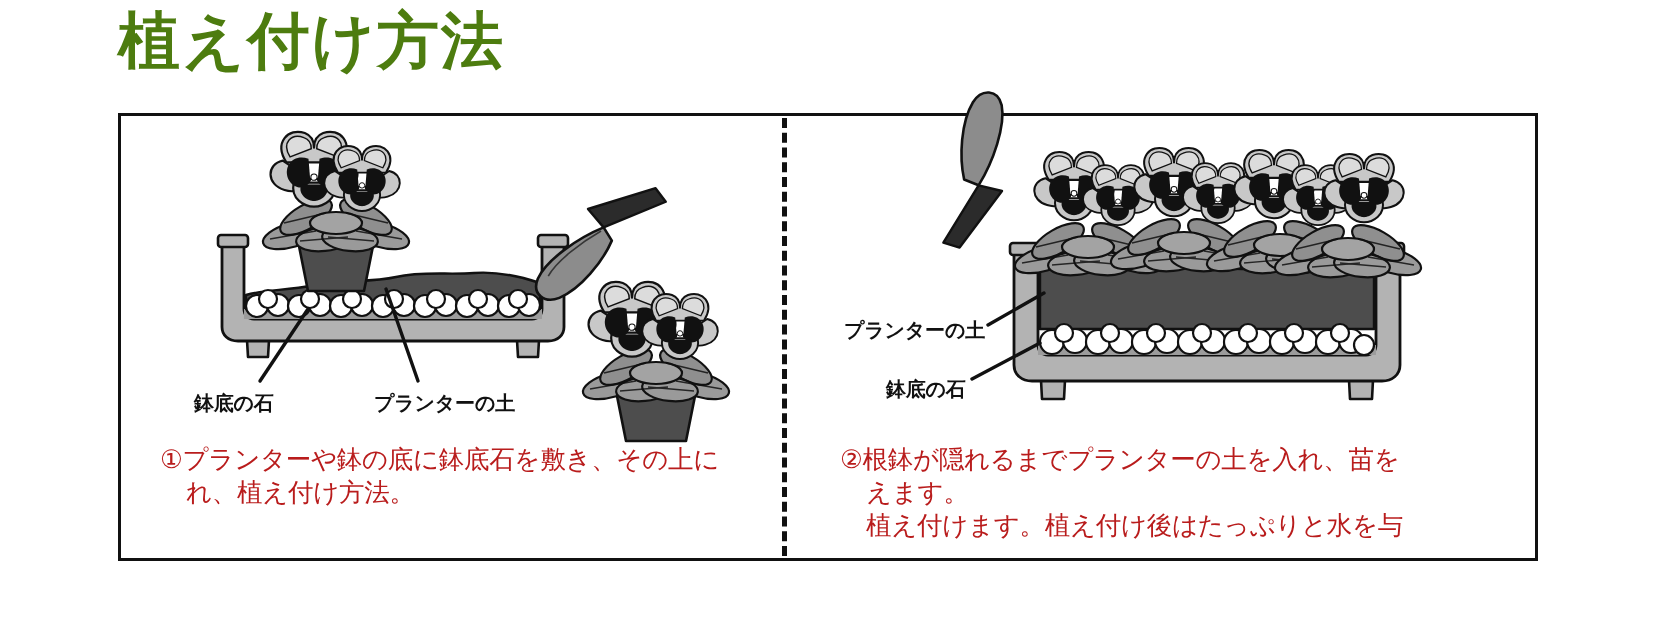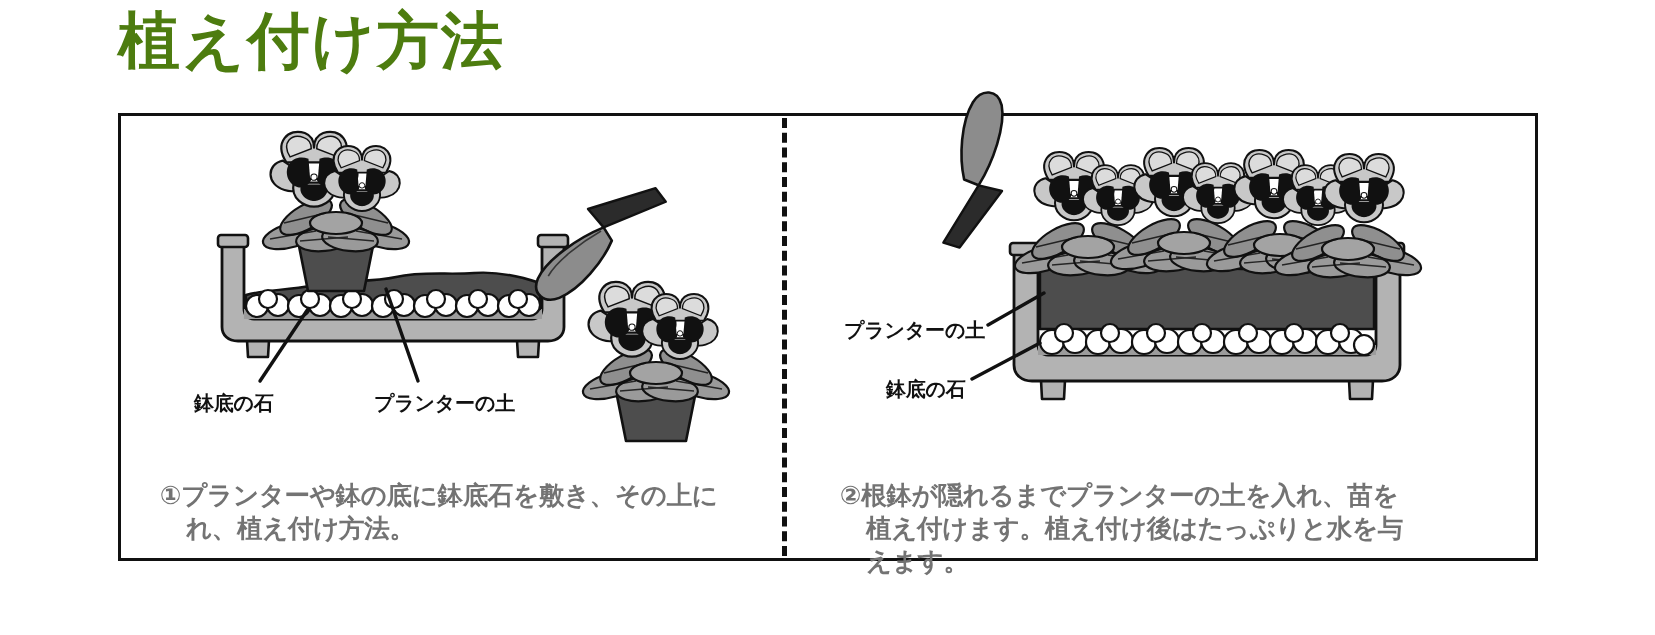--- a/index.html
+++ b/index.html
@@ -20,22 +20,22 @@
   #divider{
     position:absolute;left:782px;top:118px;width:0;height:438px;
     border-left:5px dashed #111111;
   }
   .panel{position:absolute;top:113px;height:384px;}
   #panel-left{left:118px;width:665px;}
   #panel-right{left:788px;width:750px;}
   .art{position:absolute;left:0;top:0;width:100%;height:320px;}
   .caption{
     position:absolute;left:0;right:0;top:330px;
-    font-size:25.5px;font-weight:bold;line-height:1.30;
-    color:#737373;letter-spacing:-0.3px;margin-top:36px;
+    font-size:25.5px;font-weight:normal;line-height:1.30;
+    color:#b91c1c;letter-spacing:-0.3px;
   }
   #panel-left .caption{padding-left:42px;padding-right:14px;}
   #panel-right .caption{padding-left:52px;padding-right:22px;}
   .caption .ln{display:block;white-space:nowrap;}
   .caption .ind{padding-left:26px;}
   .lbl{
     position:absolute;font-size:20px;font-weight:bold;
     color:#111111;white-space:nowrap;letter-spacing:-0.2px;
   }
   #lbl-l-stone{left:76px;top:277px;}
@@ -310,16 +310,16 @@
         <path d="M184 266 L252 230"></path>
       </g>
     </svg>
   </div>
 
   <div class="lbl" id="lbl-r-soil">プランターの土</div>
   <div class="lbl" id="lbl-r-stone">鉢底の石</div>
 
   <div class="caption">
     <span class="ln">②根鉢が隠れるまでプランターの土を入れ、苗を</span>
+    <span class="ln ind">えます。</span>
     <span class="ln ind">植え付けます。植え付け後はたっぷりと水を与</span>
-    <span class="ln ind">えます。</span>
   </div>
 </div>
 
 </body></html>

